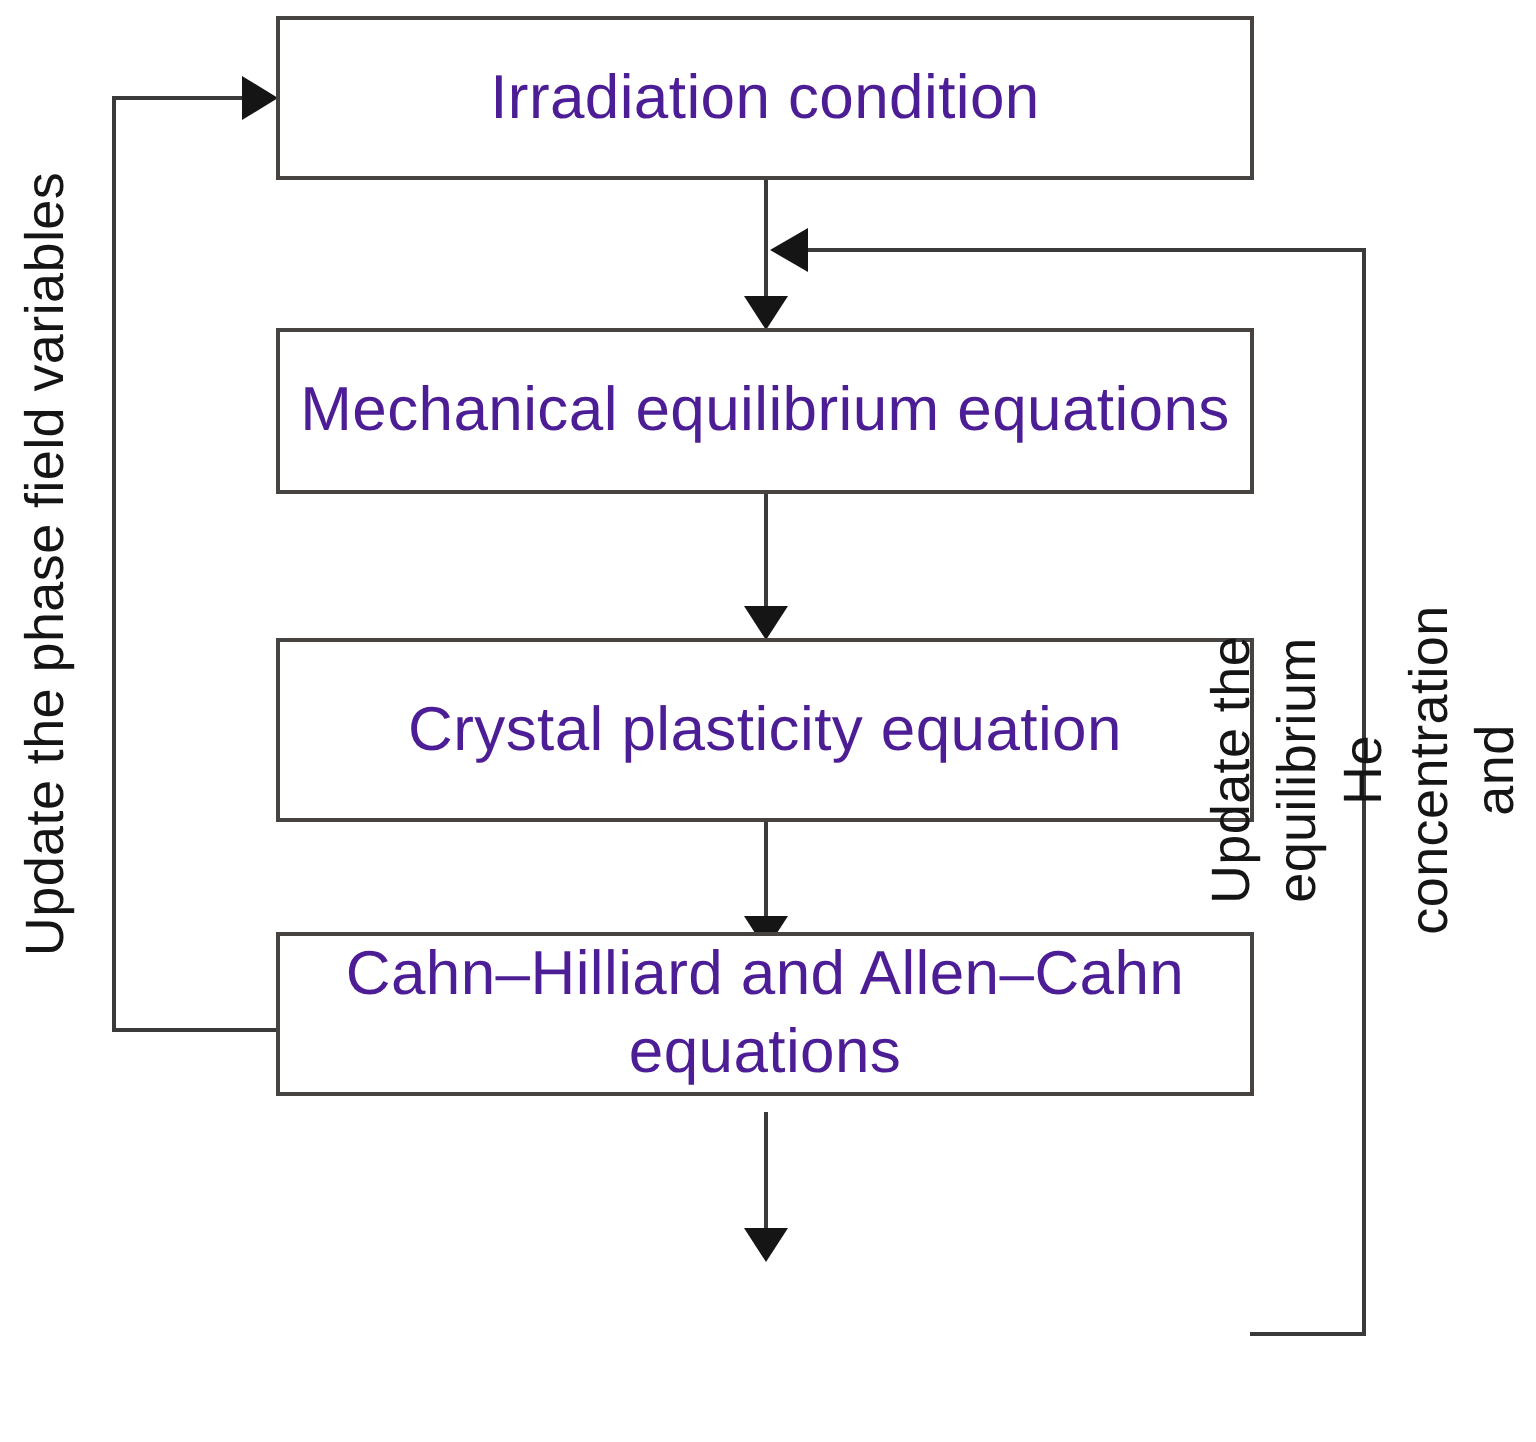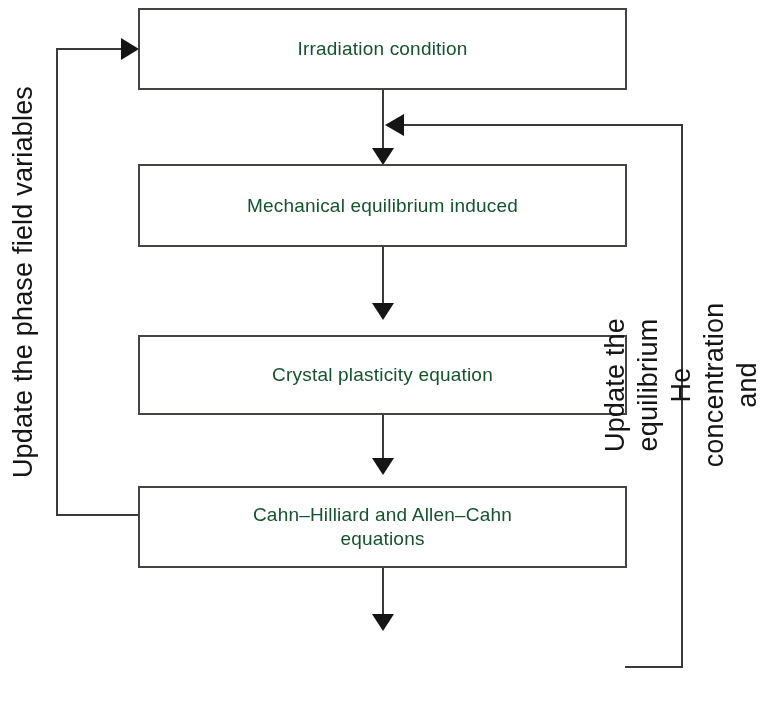--- a/index.html
+++ b/index.html
@@ -28,30 +28,30 @@
     width: 489px;
     box-sizing: border-box;
     border: 2px solid #474340;
     background: #ffffff;
     display: flex;
     align-items: center;
     justify-content: center;
     text-align: center;
   }
   .box-label {
-    font-size: 19px;
+    font-size: 31px;
     line-height: 1.25;
-    color: #14532d;
+    color: #4c1d95;
     white-space: pre-line;
     letter-spacing: 0.2px;
   }
   .box-1 { top: 8px;   height: 82px; }
   .box-2 { top: 164px; height: 83px; }
-  .box-3 { top: 319px; height: 80px; margin-top: 16px; }
-  .box-4 { top: 486px; height: 82px; }
+  .box-3 { top: 319px; height: 92px; }
+  .box-4 { top: 466px; height: 82px; }
   .box-5 { top: 630px; height: 82px; }
   .side-label {
     position: absolute;
     transform: translate(-50%, -50%) rotate(-90deg);
     transform-origin: center center;
     font-size: 27px;
     line-height: 1.22;
     color: #151515;
     white-space: pre-line;
     text-align: center;
@@ -91,21 +91,21 @@
       <polygon points="139,49 121,38 121,60"></polygon>
       <polygon points="385,125 404,114 404,136"></polygon>
     </g>
   </svg>
 
   <div class="flow-box box-1">
     <span class="box-label">Irradiation condition</span>
   </div>
 
   <div class="flow-box box-2">
-    <span class="box-label">Mechanical equilibrium induced</span>
+    <span class="box-label">Mechanical equilibrium equations</span>
   </div>
 
   <div class="flow-box box-3">
     <span class="box-label">Crystal plasticity equation</span>
   </div>
 
   <div class="flow-box box-4">
     <span class="box-label">Cahn–Hilliard and Allen–Cahn
 equations</span>
   </div>

